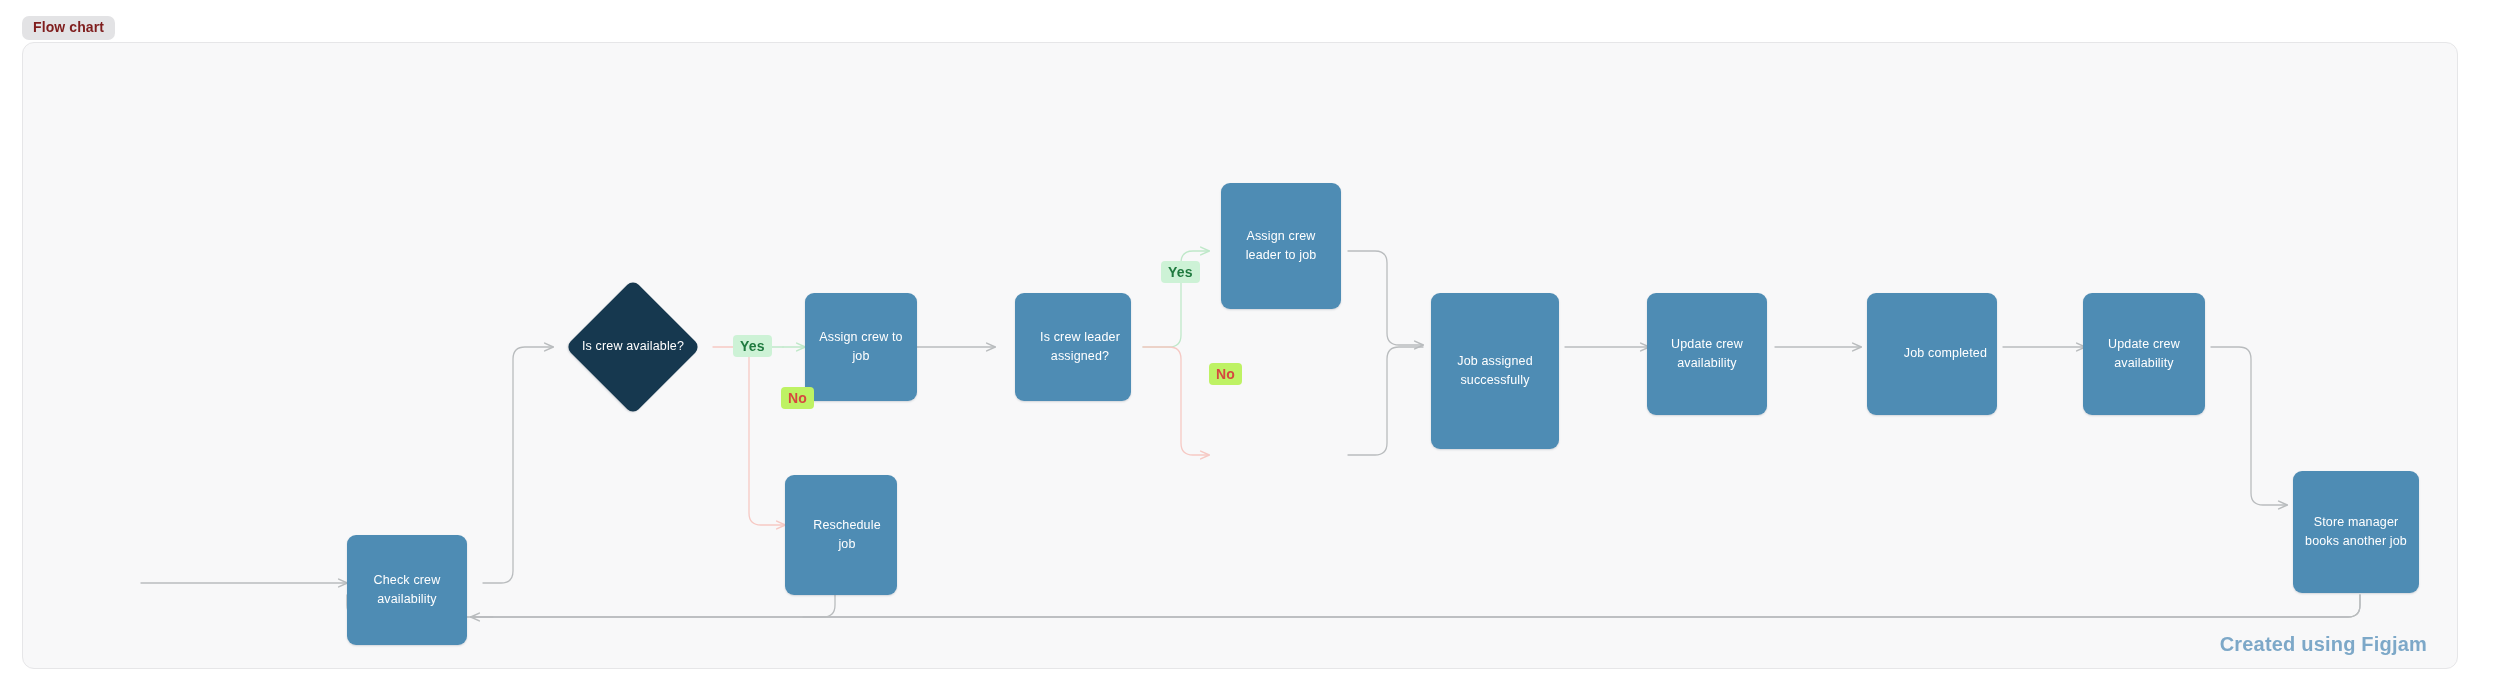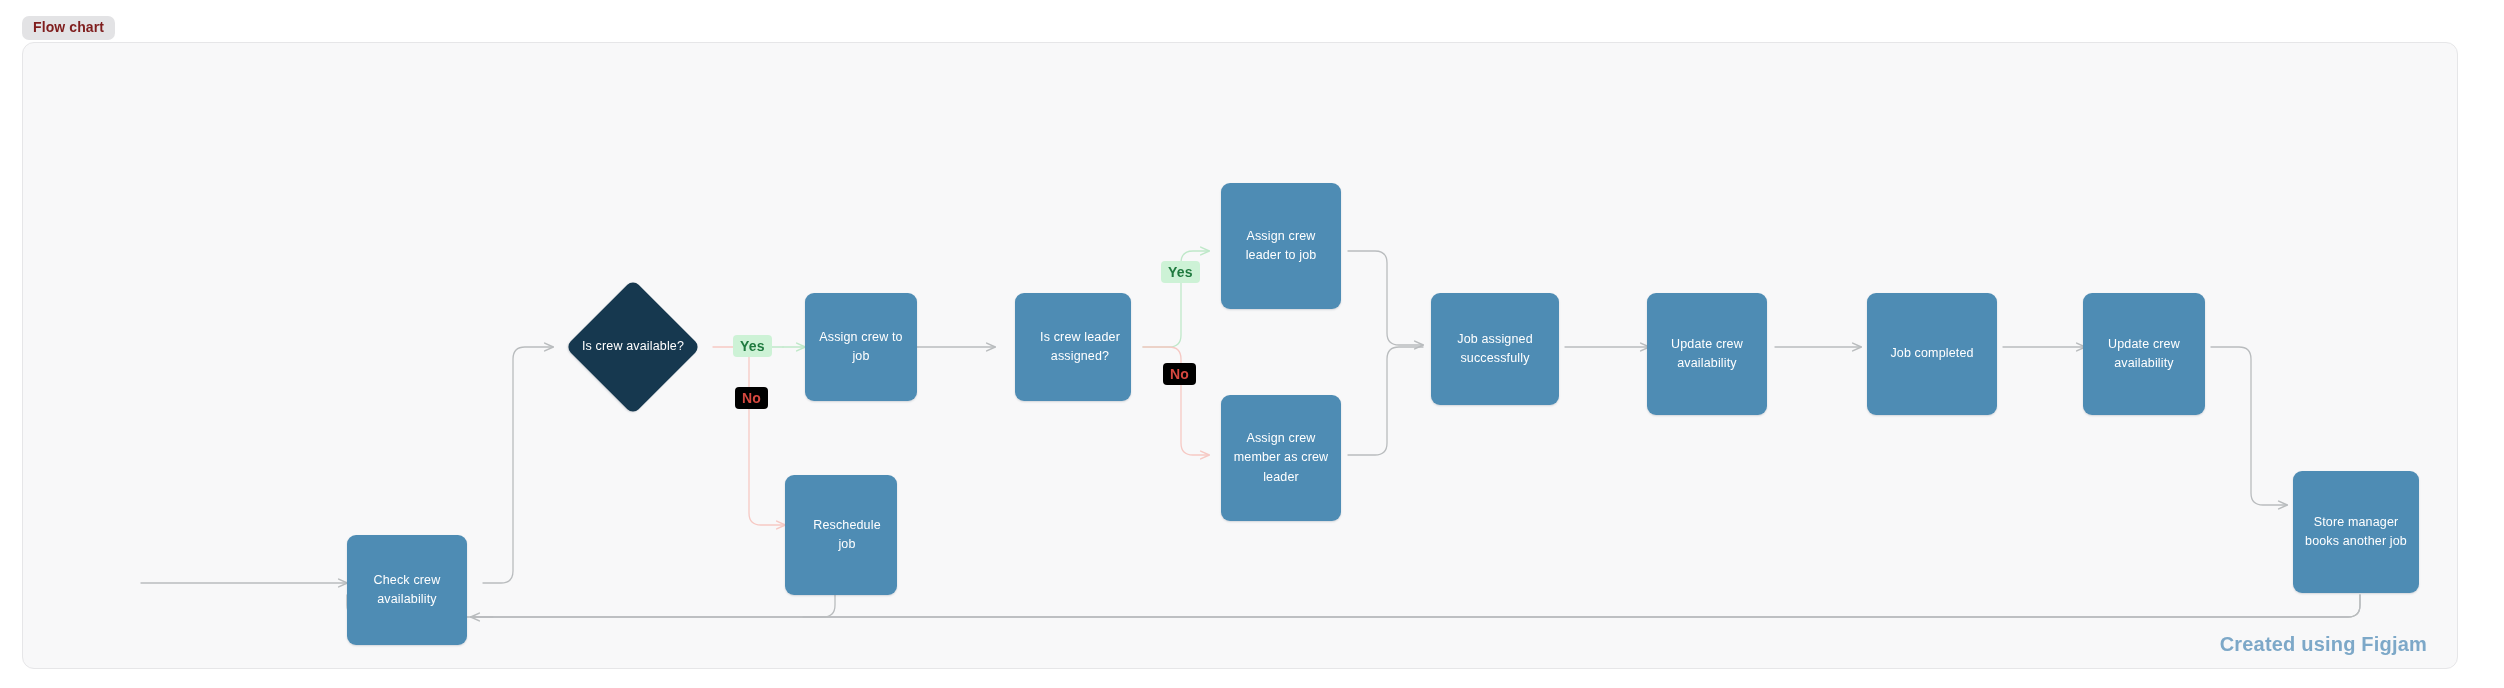--- a/index.html
+++ b/index.html
@@ -38,21 +38,21 @@
 
   svg.edges{position:absolute;left:0;top:0;width:2434px;height:625px;overflow:visible;}
 
   
   .node{
     position:absolute;
     box-sizing:border-box;
     background:#4e8cb4;
     color:#ffffff;
     border-radius:9px;
-    display:flex;align-items:center;justify-content:center;
+    display:flex;align-items:center;justify-content:flex-end;
     text-align:center;
     font-size:12.5px;
     line-height:1.55;
     padding:6px 10px;
     box-shadow:0 1px 2px rgba(20,40,60,.16);
     letter-spacing:.15px;
   }
   .node span{display:block;}
 
   .diamond{
@@ -77,21 +77,21 @@
   .elabel{
     position:absolute;
     font-size:14px;
     font-weight:600;
     padding:4px 7px;
     border-radius:4px;
     line-height:1;
     letter-spacing:.2px;
   }
   .elabel.yes{background:#cdf2d6;color:#1f7a3f;}
-  .elabel.no{background:#000000;color:#d6483f;}
+  .elabel.no{background:#bef264;color:#d6483f;margin-left:46px;}
 
   
   .footer-credit{
     position:absolute;
     right:30px;bottom:12px;
     color:#7da8c8;
     font-size:20px;
     font-weight:700;
     letter-spacing:.2px;
   }
@@ -181,25 +181,22 @@
       </div>
 
       <div class="node" style="left:992px;top:250px;width:116px;height:108px;padding-left:24px;">
         <span>Is crew leader assigned?</span>
       </div>
 
       <div class="node" style="left:1198px;top:140px;width:120px;height:126px;">
         <span>Assign crew leader to job</span>
       </div>
 
-      <div class="node" style="left:1198px;top:352px;width:120px;height:126px;">
-        <span>Assign crew member as crew leader</span>
-      </div>
-
-      <div class="node" style="left:1408px;top:250px;width:128px;height:112px;">
+
+      <div class="node" style="left:1408px;top:250px;width:128px;height:156px;">
         <span>Job assigned successfully</span>
       </div>
 
       <div class="node" style="left:1624px;top:250px;width:120px;height:122px;">
         <span>Update crew availability</span>
       </div>
 
       <div class="node" style="left:1844px;top:250px;width:130px;height:122px;">
         <span>Job completed</span>
       </div>

